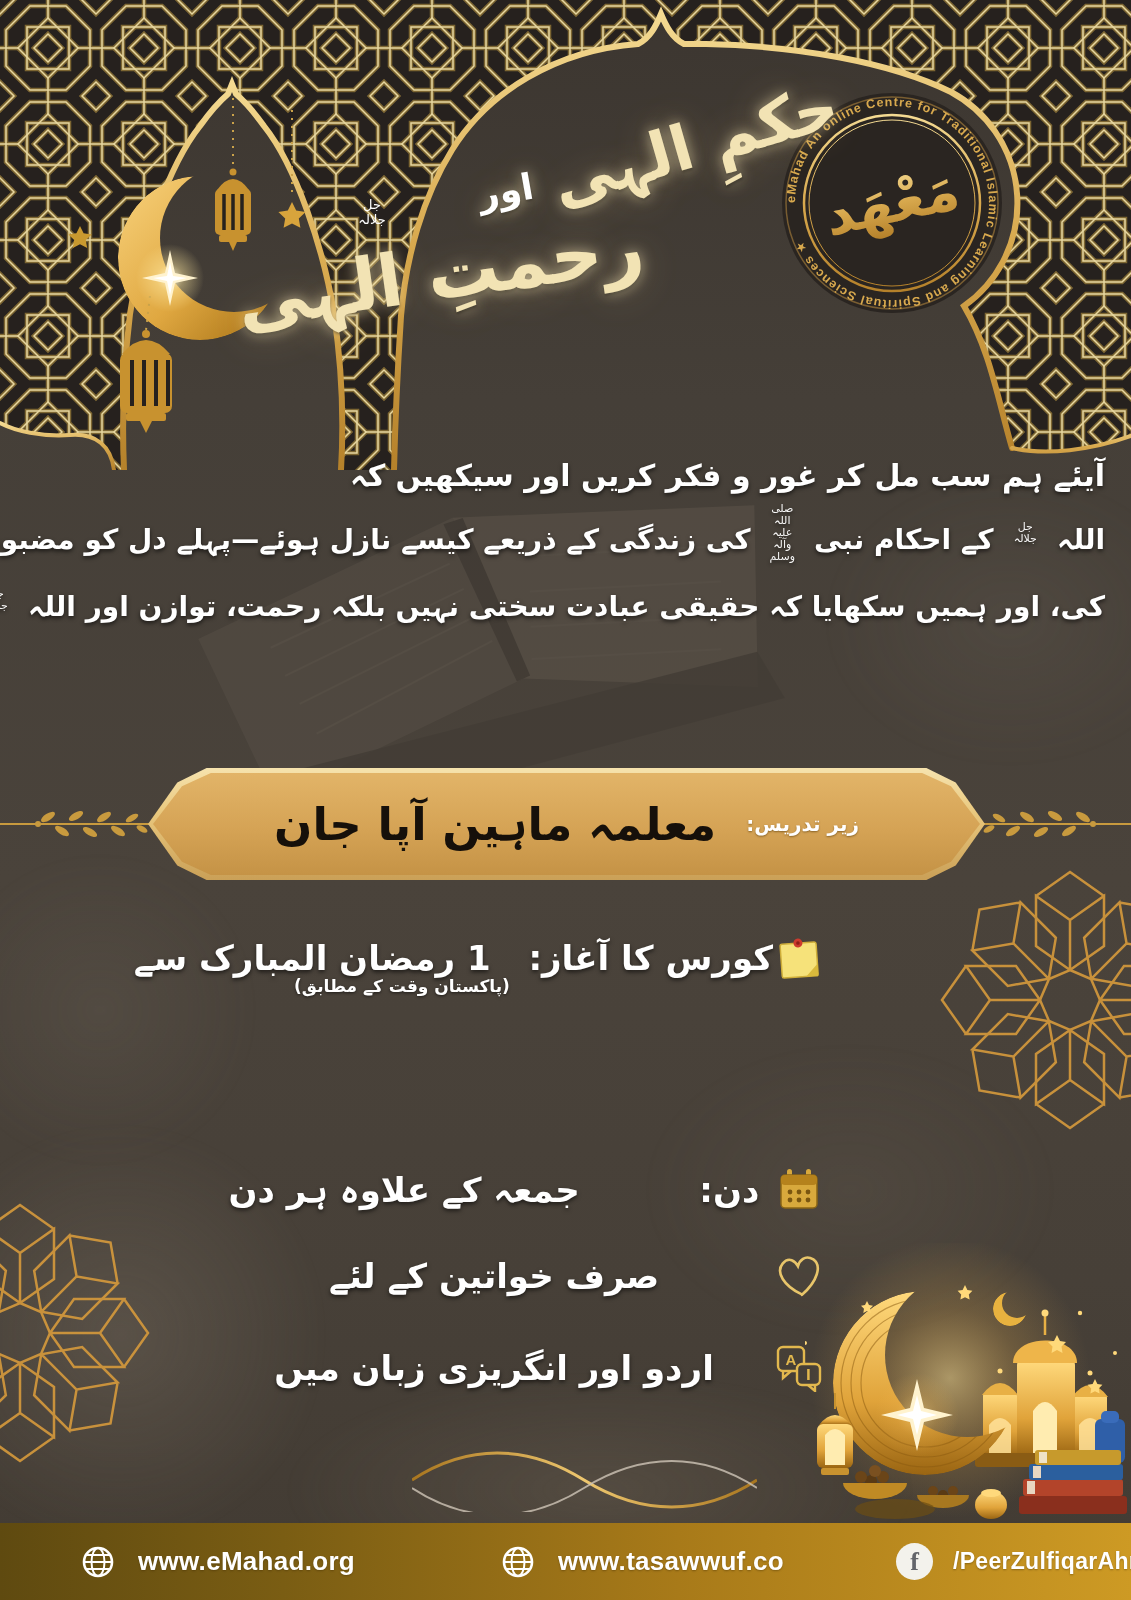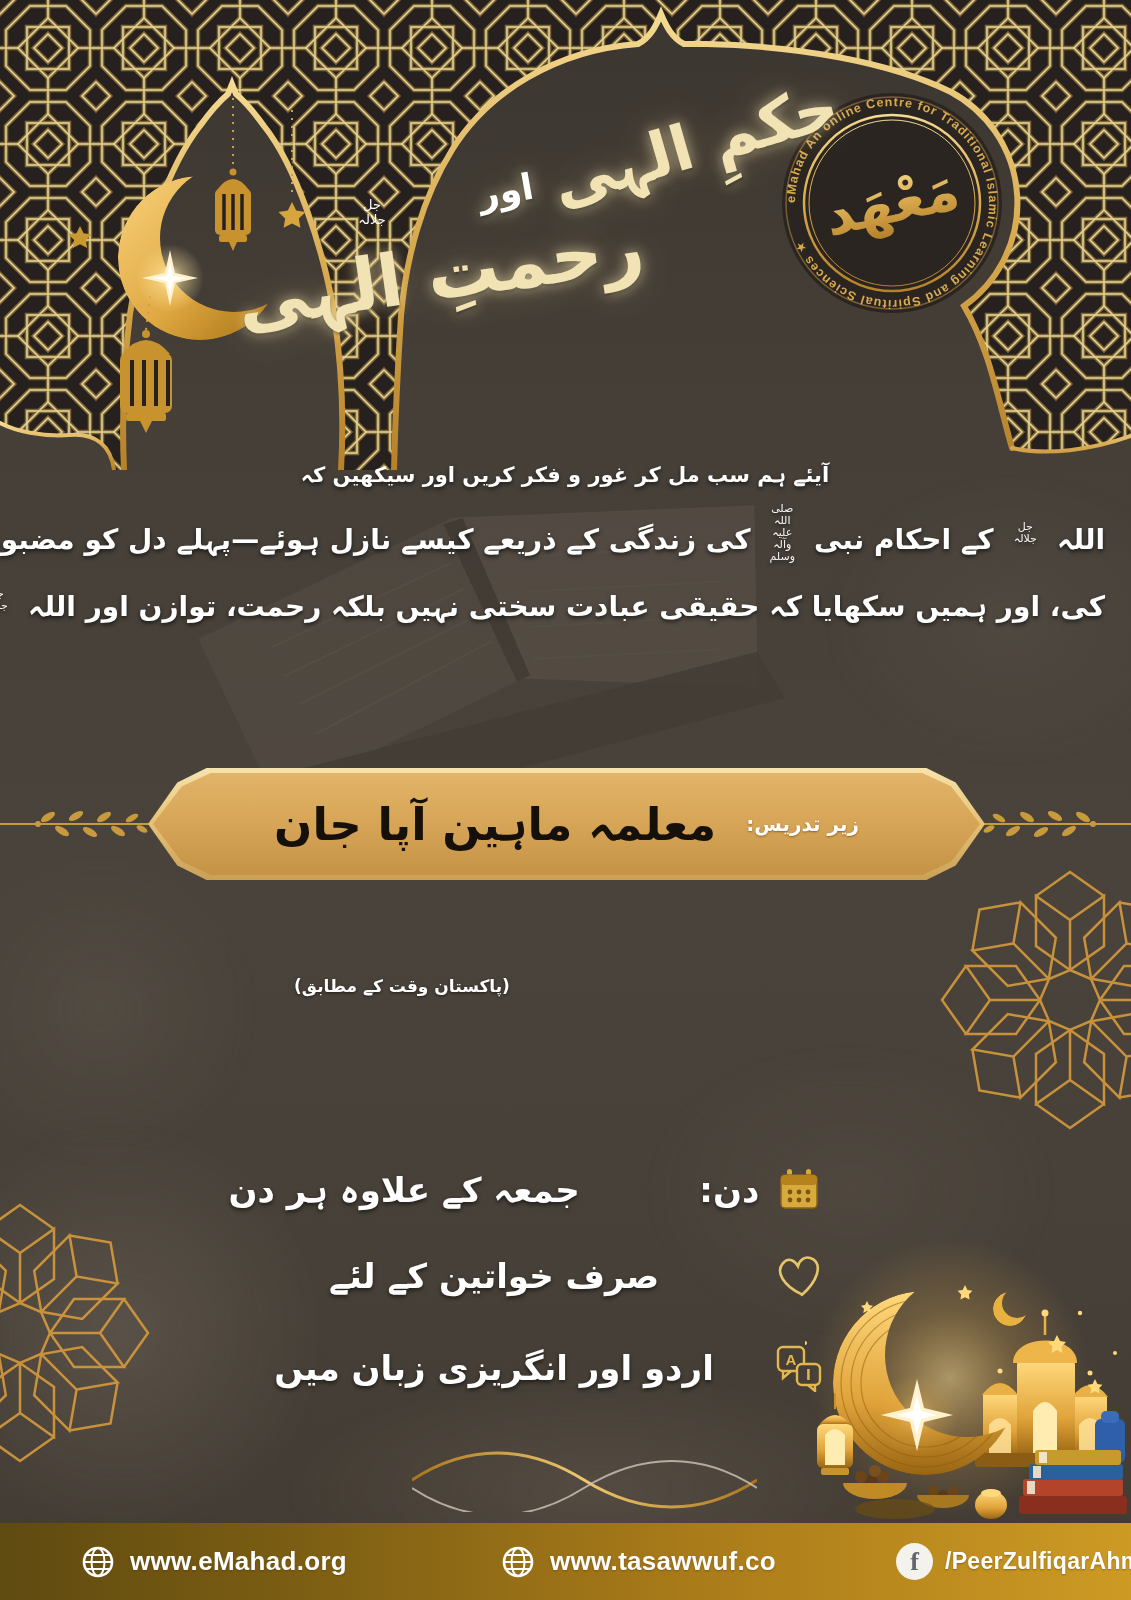--- a/index.html
+++ b/index.html
@@ -9,41 +9,41 @@
   .abs{position:absolute;}
   .smoke{position:absolute;border-radius:50%;filter:blur(2px);pointer-events:none;}
   .ur{direction:rtl;font-family:"DejaVu Sans",sans-serif;}
   .title-line{position:absolute;color:#f2e3b4;font-weight:bold;white-space:nowrap;
     text-shadow:0 0 14px rgba(255,240,190,.6),0 0 38px rgba(255,220,150,.30),0 2px 3px rgba(0,0,0,.5);}
   .hon{display:inline-block;font-size:11px;line-height:1.1;max-width:34px;vertical-align:middle;
     text-align:center;margin:4px 5px;opacity:.95;transform:translateY(-8px);white-space:normal;font-weight:normal;}
   .intro{position:absolute;left:25px;top:444px;width:1080px;text-align:center;color:#ffffff;}
   .intro-line{font-weight:bold;white-space:nowrap;line-height:63px;font-size:28px;
     text-shadow:0 2px 4px rgba(0,0,0,.65);}
-  .intro-line.first{font-size:21px;}
+  .intro-line.first{font-size:30px;text-align:right;}
   .banner-outer{position:absolute;left:148px;top:768px;width:837px;height:112px;
     background:linear-gradient(180deg,#f6e3ae,#e9c87e 40%,#caa057);
     clip-path:polygon(0% 50%,3.5% 13%,7% 0%,93% 0%,96.5% 13%,100% 50%,96.5% 87%,93% 100%,7% 100%,3.5% 87%);
     filter:drop-shadow(0 4px 8px rgba(0,0,0,.45));}
   .banner-inner{position:absolute;left:5px;top:5px;right:5px;bottom:5px;
     background:linear-gradient(180deg,#e2b468,#d5a355 55%,#c59346);
     clip-path:polygon(0% 50%,3.5% 13%,7% 0%,93% 0%,96.5% 13%,100% 50%,96.5% 87%,93% 100%,7% 100%,3.5% 87%);
     display:flex;align-items:center;justify-content:center;gap:18px;direction:rtl;}
   .banner-label{color:#ffffff;font-size:20px;font-weight:bold;text-shadow:0 1px 2px rgba(90,60,10,.6);margin-left:12px;}
   .banner-name{color:#16100a;font-size:45px;font-weight:bold;}
   .detail-row{position:absolute;left:215px;width:610px;display:flex;direction:rtl;align-items:center;}
   .detail-icon{flex:0 0 52px;display:flex;justify-content:center;align-items:center;}
   .detail-text{flex:1;text-align:center;color:#ffffff;font-weight:bold;font-size:34px;white-space:nowrap;
     text-shadow:0 2px 4px rgba(0,0,0,.6);}
   .detail-label{margin-left:26px;}
   .detail-note{position:absolute;left:215px;width:610px;text-align:center;color:#ffffff;font-size:17px;
     font-weight:bold;transform:translateX(-118px);text-shadow:0 1px 3px rgba(0,0,0,.6);}
   .footer{position:absolute;left:0;top:1523px;width:1131px;height:77px;
     background:linear-gradient(90deg,#5f4a10 0%,#7a5d13 25%,#a87a19 60%,#cd9a24 100%);}
-  .footer-item{position:absolute;top:0;height:77px;display:flex;align-items:center;gap:12px;}
+  .footer-item{position:absolute;top:0;height:77px;display:flex;align-items:center;gap:20px;}
   .footer-text{color:#ffffff;font-weight:bold;font-size:26px;font-family:"Liberation Sans","DejaVu Sans",sans-serif;
     text-shadow:0 1px 2px rgba(60,40,0,.4);letter-spacing:.3px;}
   .fb-circle{width:37px;height:37px;border-radius:50%;background:#f3f2ec;display:flex;align-items:center;
     justify-content:center;color:#63656a;font-weight:bold;font-size:26px;
     font-family:"Liberation Serif","DejaVu Serif",serif;}
 </style>
 </head>
 <body>
 
 <div id="poster">
@@ -227,20 +227,36 @@
     </g>
   </svg>
 
   <div class="banner-outer">
     <div class="banner-inner">
       <span class="banner-label ur">زیر تدریس:</span>
       <span class="banner-name ur">معلمہ ماہین آپا جان</span>
     </div>
   </div>
 
+  <div class="detail-row" style="top:935px;">
+    <span class="detail-icon">
+      <svg width="44" height="46" viewBox="0 0 44 46">
+          <g transform="rotate(-4 22 23)">
+        <rect x="4" y="8" width="36" height="34" rx="2" fill="#f6e27a" stroke="#cfae39" stroke-width="1.5"></rect>
+        <path d="M40,30 L28,42 L40,42 Z" fill="#d9b93c"></path>
+        <circle cx="22" cy="8" r="4.5" fill="#cc3a2e"></circle>
+            <circle cx="22" cy="8" r="1.8" fill="#8e1f17"></circle>
+      </g>
+        </svg>
+    </span>
+    <span class="detail-text ur">
+      <span class="detail-label">کورس کا آغاز:</span>
+      <span>1 رمضان المبارک سے</span>
+    </span>
+  </div>
   <div class="detail-note ur" style="top:976px;">(پاکستان وقت کے مطابق)</div>
 
 
   <div class="detail-row" style="top:1252px;">
     <span class="detail-icon">
       <svg width="52" height="48" viewBox="0 0 52 48">
         <path d="M26,42 C10,32 3,18 11,10 C18,3 24,9 26,14 C28,9 34,3 42,9 C50,16 44,31 27,43" fill="none" stroke="#e8c56a" stroke-width="2.6" stroke-linecap="round" transform="rotate(-6 26 24)"></path>
       </svg>
     </span>
     <span class="detail-text ur">

